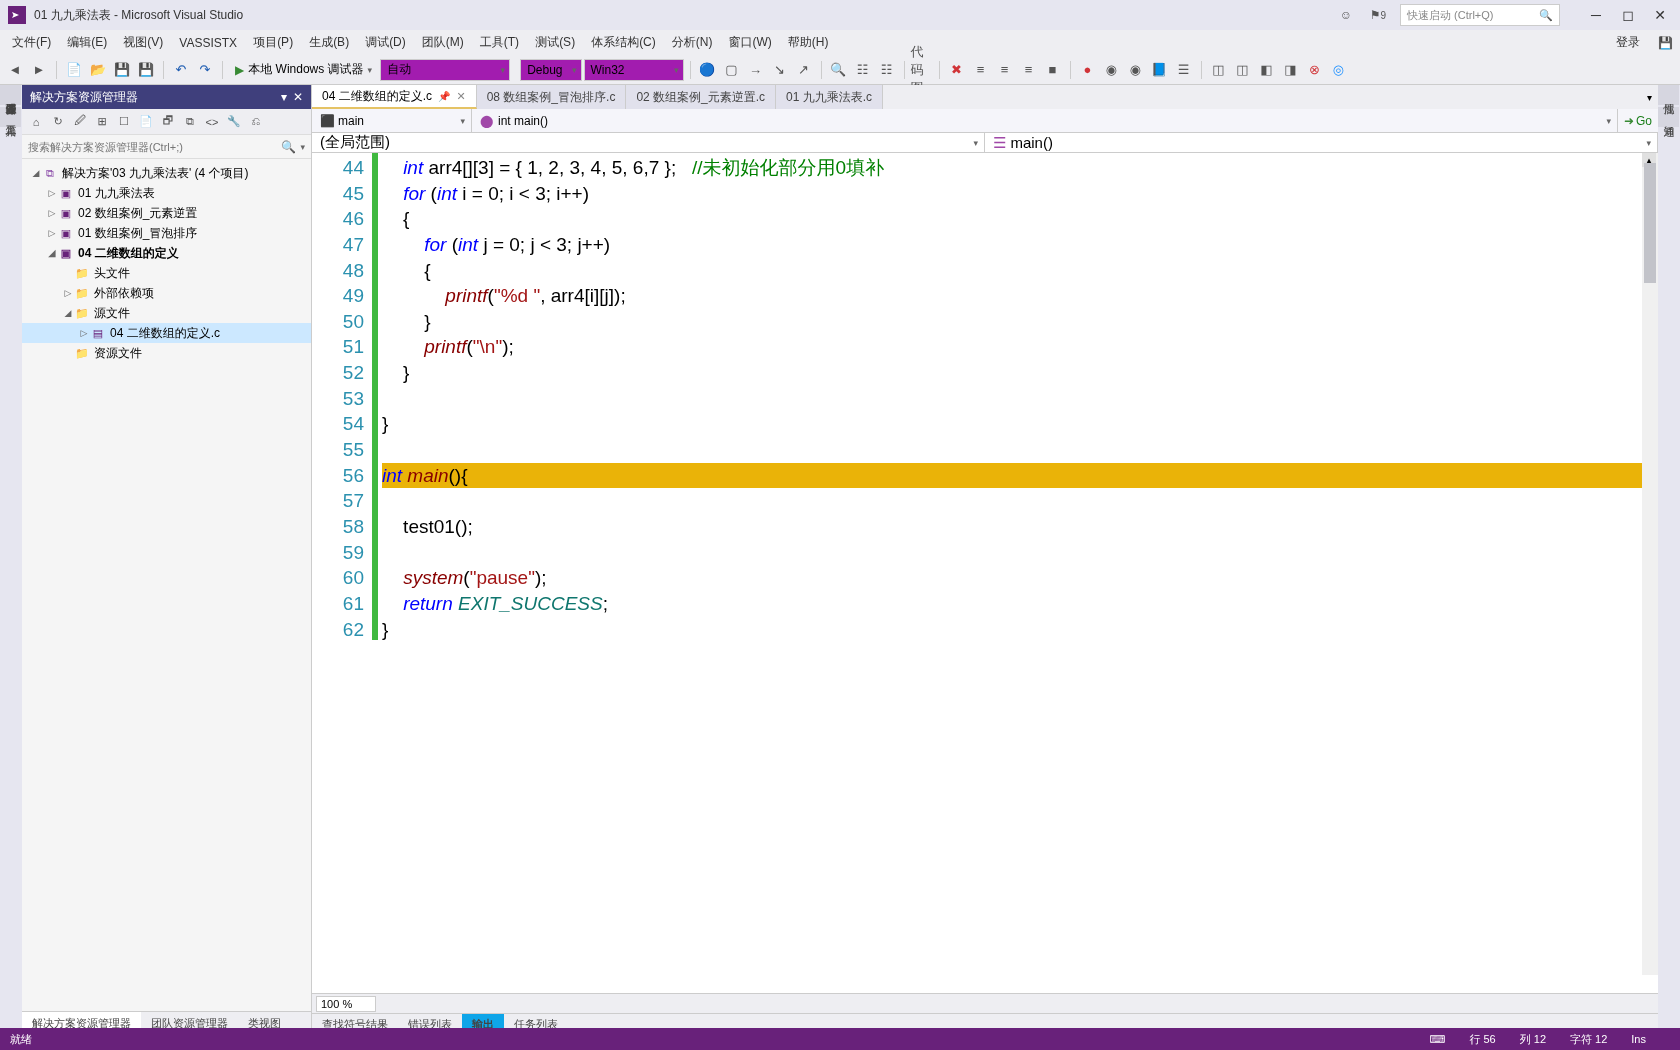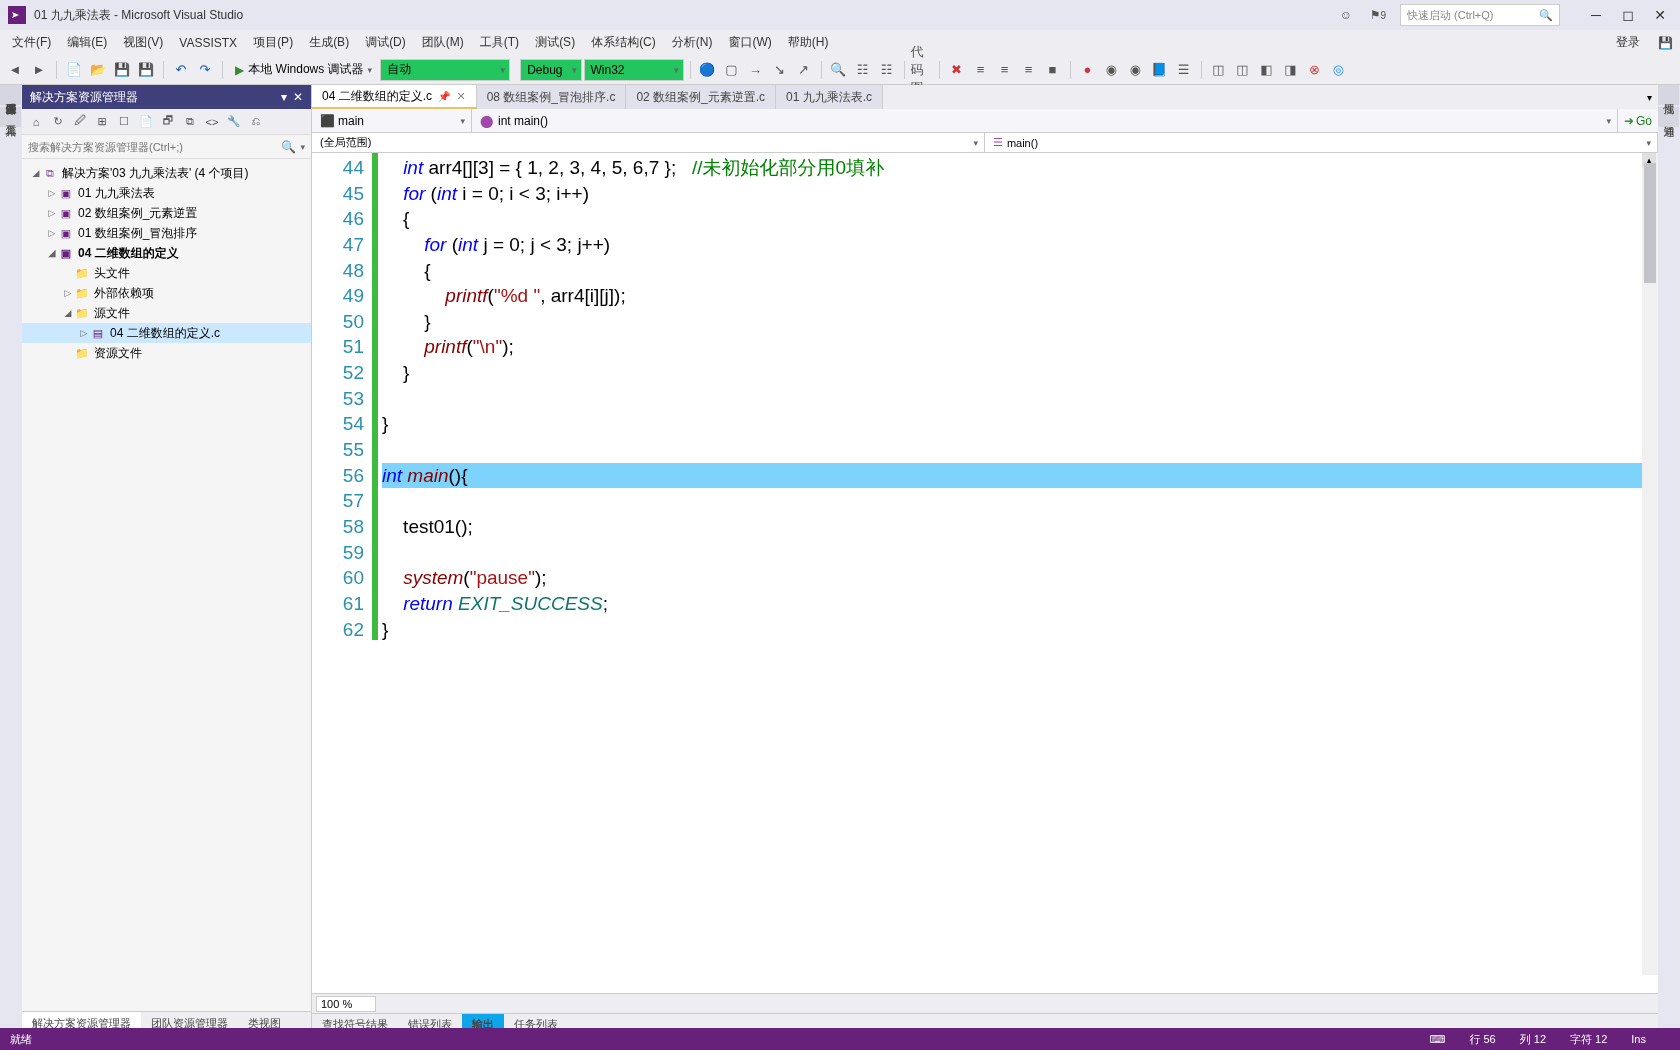--- a/index.html
+++ b/index.html
@@ -21,21 +21,21 @@
 .menubar .menuitem { padding: 3px 8px; font-size: 12px; color: #333; cursor: pointer; }
 .menubar .login { margin-left: auto; padding: 3px 10px; color: #333; }
 .menubar .save-icon { width: 20px; height: 20px; margin-left: 6px; display: flex; align-items: center; justify-content: center; }
 
 
 .toolbar { height: 30px; background: #eeeef2; border-bottom: 1px solid #ccc; display: flex; align-items: center; padding: 0 4px; gap: 2px; }
 .toolbar .tbtn { width: 22px; height: 22px; display: flex; align-items: center; justify-content: center; cursor: pointer; font-size: 13px; color: #555; }
 .toolbar .sep { width: 1px; height: 18px; background: #ccc; margin: 0 4px; }
 .toolbar .startdebug { display: flex; align-items: center; gap: 4px; padding: 0 6px; height: 22px; cursor: pointer; font-size: 12px; }
 .toolbar .startdebug .play { color: #388a34; }
-.toolbar .combo { height: 22px; border: 1px solid #ccc; background: #22c55e; padding: 0 18px 0 6px; font-size: 12px; min-width: 80px; display: flex; align-items: center; position: relative; }
+.toolbar .combo { height: 22px; border: 1px solid #ccc; background: #a21caf; padding: 0 18px 0 6px; font-size: 12px; min-width: 80px; display: flex; align-items: center; position: relative; }
 .toolbar .combo::after { content: '▾'; position: absolute; right: 4px; font-size: 9px; color: #666; }
 
 
 .left-tabs { position: absolute; left: 0; top: 85px; width: 22px; bottom: 15px; background: #e6e6f0; }
 .left-tab { writing-mode: vertical-rl; padding: 10px 3px; font-size: 11px; color: #444; background: #d6d6e0; margin-bottom: 2px; cursor: pointer; }
 
 
 .right-tabs { position: absolute; right: 0; top: 85px; width: 22px; bottom: 15px; background: #e6e6f0; }
 .right-tab { writing-mode: vertical-rl; padding: 10px 3px; font-size: 11px; color: #444; background: #d6d6e0; margin-bottom: 2px; cursor: pointer; }
 
@@ -73,38 +73,38 @@
 .editor-tab.active { background: #ffffff; color: #000; border-bottom: 2px solid #e5c365; }
 .editor-tab .pin { font-size: 10px; color: #888; }
 .editor-tab .close-x { font-size: 11px; color: #888; }
 
 .nav-row { height: 24px; display: flex; border-bottom: 1px solid #ccc; }
 .nav-combo { flex: 1; display: flex; align-items: center; padding: 0 8px; font-size: 12px; border-right: 1px solid #ccc; position: relative; background: #f5f5fa; }
 .nav-combo::after { content: '▾'; position: absolute; right: 6px; font-size: 9px; color: #666; }
 .nav-combo .nicon { width: 14px; margin-right: 4px; color: #68217a; }
 .go-btn { width: 40px; display: flex; align-items: center; justify-content: center; background: #f5f5fa; cursor: pointer; font-size: 12px; color: #1a7e1a; }
 
-.scope-row { height: 20px; display: flex; border-bottom: 1px solid #ccc; font-size: 11px; }
+.scope-row { height: 20px; display: flex; border-bottom: 1px solid #ccc; font-size: 15px; }
 .scope-combo { flex: 1; display: flex; align-items: center; padding: 0 8px; border-right: 1px solid #ccc; position: relative; background: #fff; }
 .scope-combo::after { content: '▾'; position: absolute; right: 6px; font-size: 9px; color: #666; }
 
 .code-area { flex: 1; display: flex; overflow: hidden; position: relative; }
 .gutter { width: 60px; background: #fff; text-align: right; padding-right: 8px; font-family: Consolas, monospace; font-size: 19px; color: #2b91af; line-height: 1.35; padding-top: 2px; }
 .gutter .ln { height: 25.65px; }
 .green-bar { width: 6px; background: #fff; }
 .green-bar .gb { height: 25.65px; background: #3fb93f; }
 .code { flex: 1; font-family: Consolas, 'Courier New', monospace; font-size: 19px; line-height: 1.35; white-space: pre; padding-left: 4px; padding-top: 2px; position: relative; }
 .code .line { height: 25.65px; }
 .kw { color: #0000ff; font-style: italic; }
 .fn { color: #880000; font-style: italic; }
 .str { color: #a31515; }
 .cm { color: #008000; }
 .const { color: #0f766e; font-style: italic; }
 .main-fn { color: #880000; font-style: italic; }
-.highlight-line { background: #7dd3fc; display: block; width: 100%; }
+.highlight-line { background: #eab308; display: block; width: 100%; }
 
 .zoom-row { height: 20px; border-top: 1px solid #ccc; display: flex; align-items: center; padding: 0 4px; font-size: 11px; background: #eeeef2; }
 .zoom-combo { width: 60px; border: 1px solid #ccc; background: #fff; padding: 0 4px; font-size: 11px; height: 16px; display: flex; align-items: center; }
 
 
 .output-tabs { height: 22px; background: #eeeef2; display: flex; border-top: 1px solid #ccc; }
 .output-tabs .otab { padding: 3px 10px; font-size: 11px; cursor: pointer; color: #444; }
 .output-tabs .otab.active { background: #0ea5e9; font-weight: bold; }
 
 

